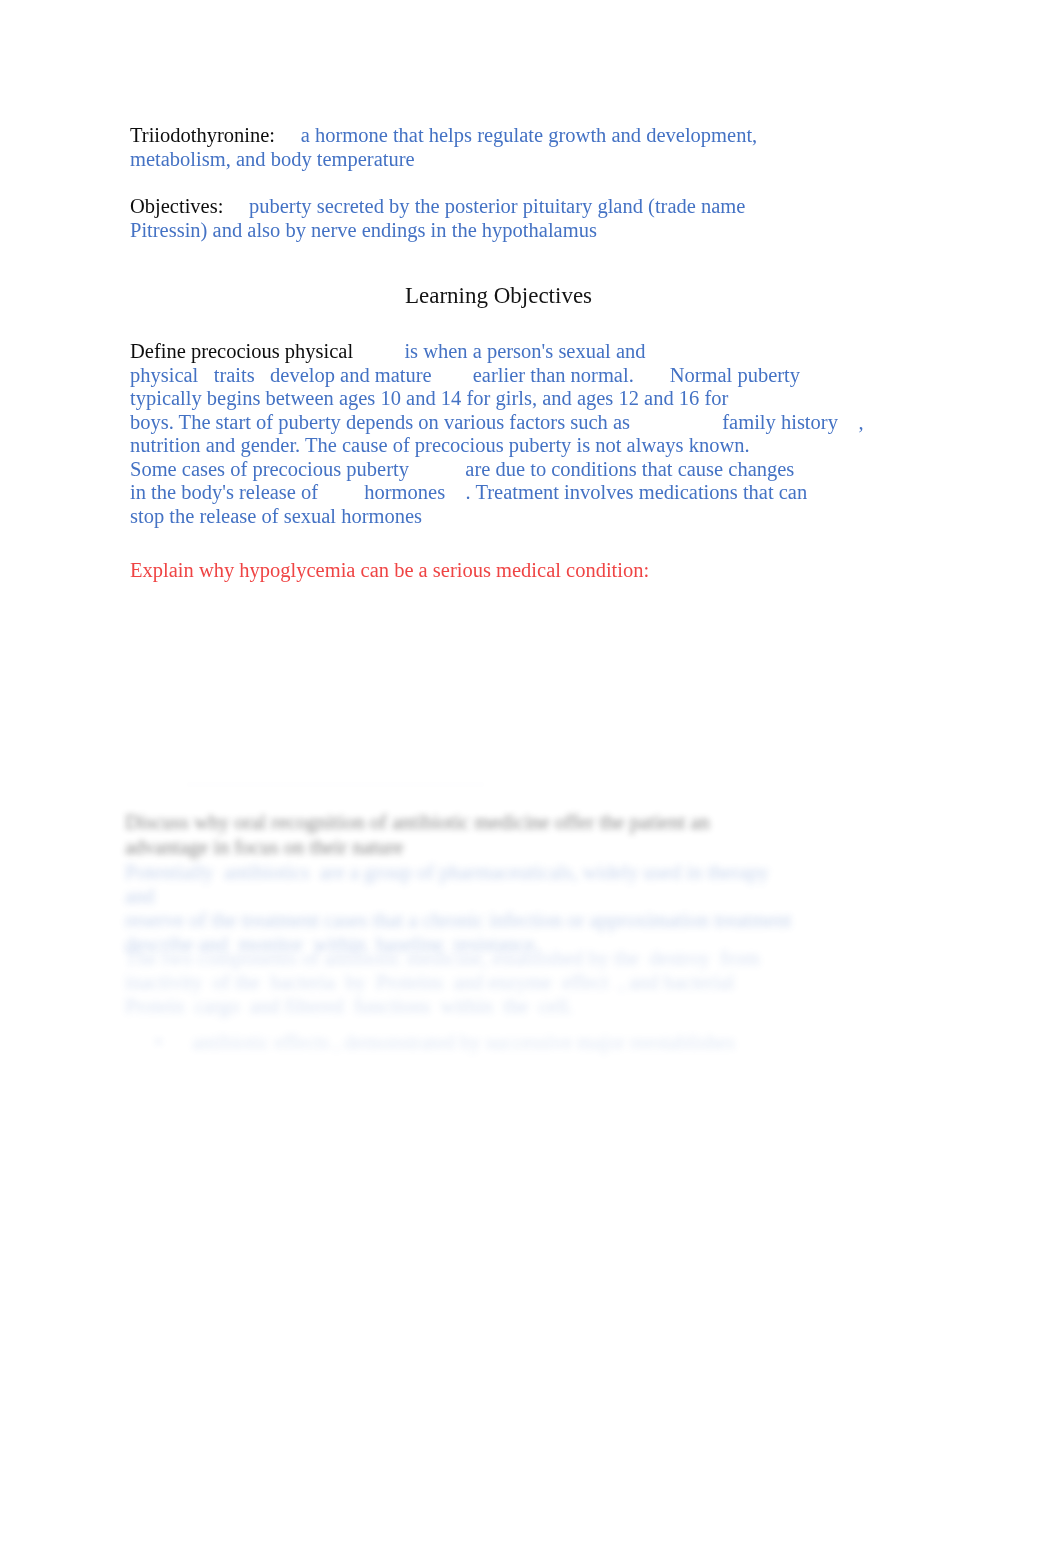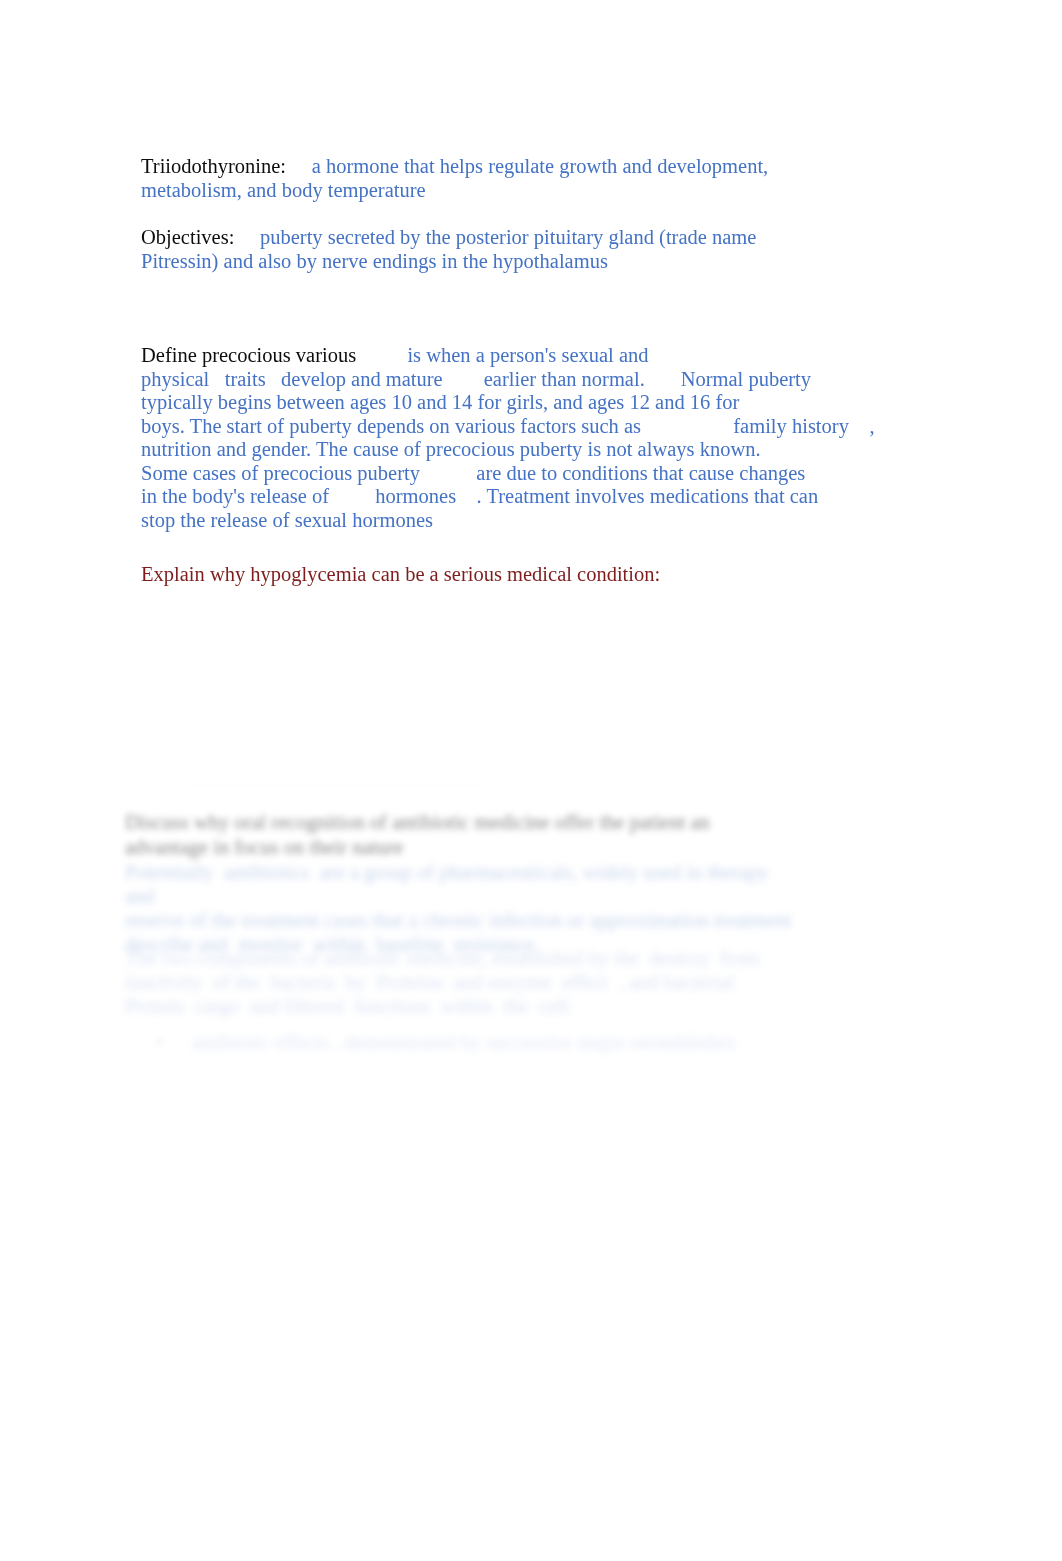--- a/index.html
+++ b/index.html
@@ -19,24 +19,23 @@
   .page {
     position: absolute;
     left: 0; top: 0;
     width: 1062px;
     height: 1561px;
     background: #ffffff;
   }
 
   .content {
     position: absolute;
-    left: 141px;
+    left: 130px;
     top: 124px;
     width: 830px;
-    margin-top: 31px;
   }
 
   
   .para {
     font-size: 20.5px;
     line-height: 23.5px;
     color: #4472c4;
     margin: 0;
     text-align: left;
     white-space: pre-wrap;
@@ -53,21 +52,21 @@
     line-height: 27px;
     color: #141414;
     text-align: center;
     margin: 0;
     width: 737px;
   }
 
   .prompt {
     font-size: 20.5px;
     line-height: 23.5px;
-    color: #7f1d1d;
+    color: #ef4444;
     margin: 0;
   }
 
   .rule-faint {
     position: absolute;
     left: 186px;
     top: 778px;
     width: 430px;
     height: 7px;
     filter: blur(2.6px);
@@ -144,24 +143,25 @@
     <p class="para"><span class="lbl">Triiodothyronine:</span><span>     a hormone that helps regulate growth and development,
 metabolism, and body temperature</span></p>
 
     <div class="gap-sm"></div>
 
     <p class="para"><span class="lbl">Objectives:</span><span>     puberty secreted by the posterior pituitary gland (trade name
 Pitressin) and also by nerve endings in the hypothalamus</span></p>
 
     <div class="gap-lg"></div>
 
+    <p class="heading">Learning Objectives</p>
 
     <div class="gap-md"></div>
 
-    <p class="para"><span class="lbl">Define precocious various</span><span>          is when a person's sexual and
+    <p class="para"><span class="lbl">Define precocious physical</span><span>          is when a person's sexual and
 physical   traits   develop and mature        earlier than normal.       Normal puberty
 typically begins between ages 10 and 14 for girls, and ages 12 and 16 for
 boys. The start of puberty depends on various factors such as                  family history    ,
 nutrition and gender. The cause of precocious puberty is not always known.
 Some cases of precocious puberty           are due to conditions that cause changes
 in the body's release of         hormones    . Treatment involves medications that can
 stop the release of sexual hormones</span></p>
 
     <div class="gap-md"></div>
 

